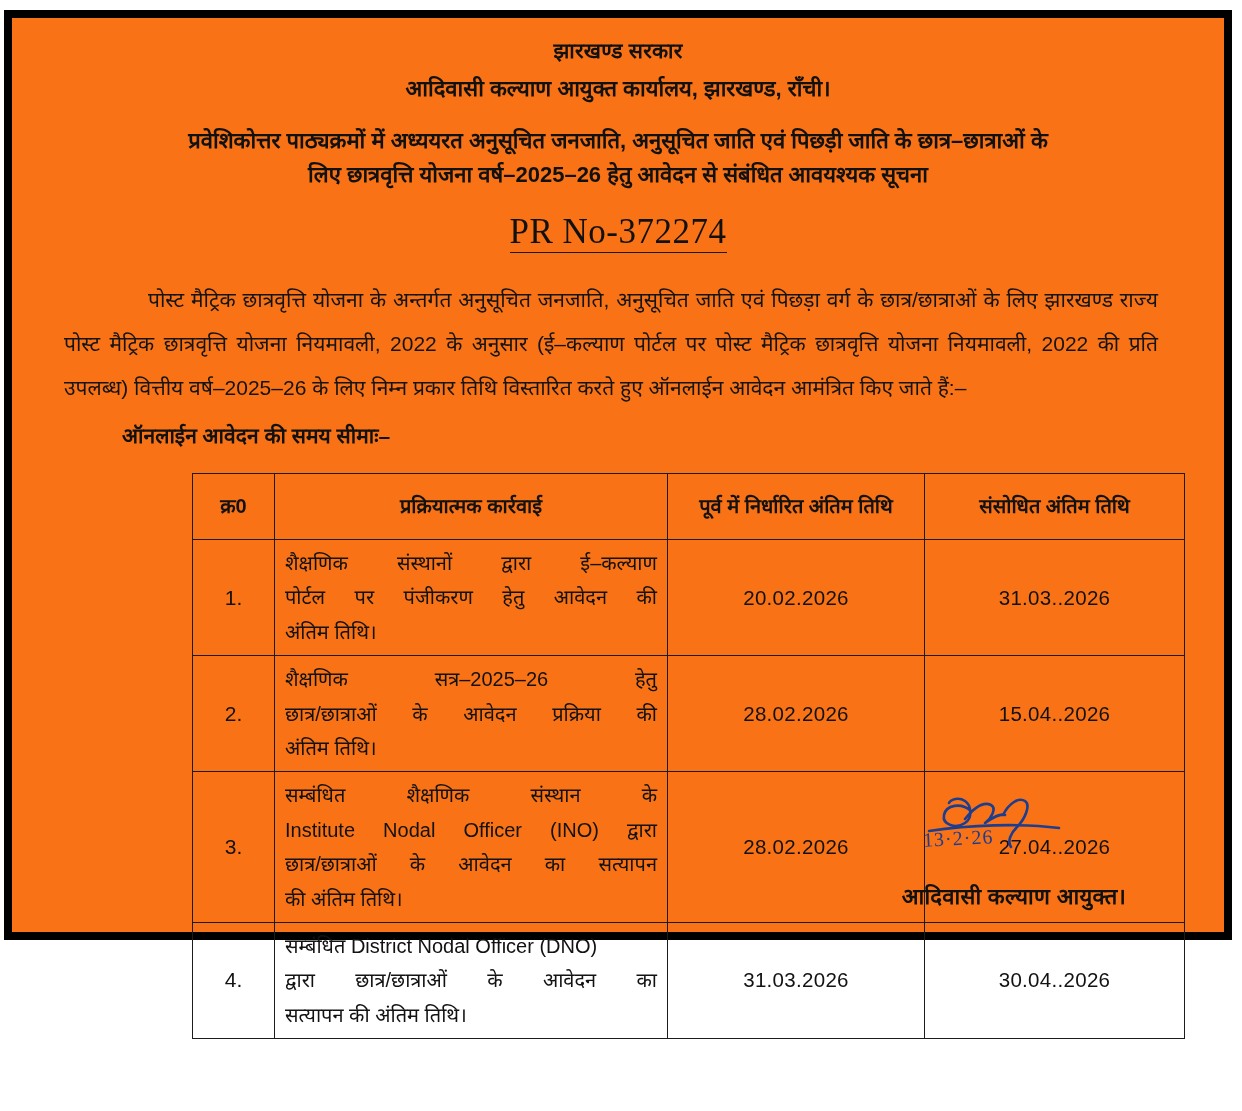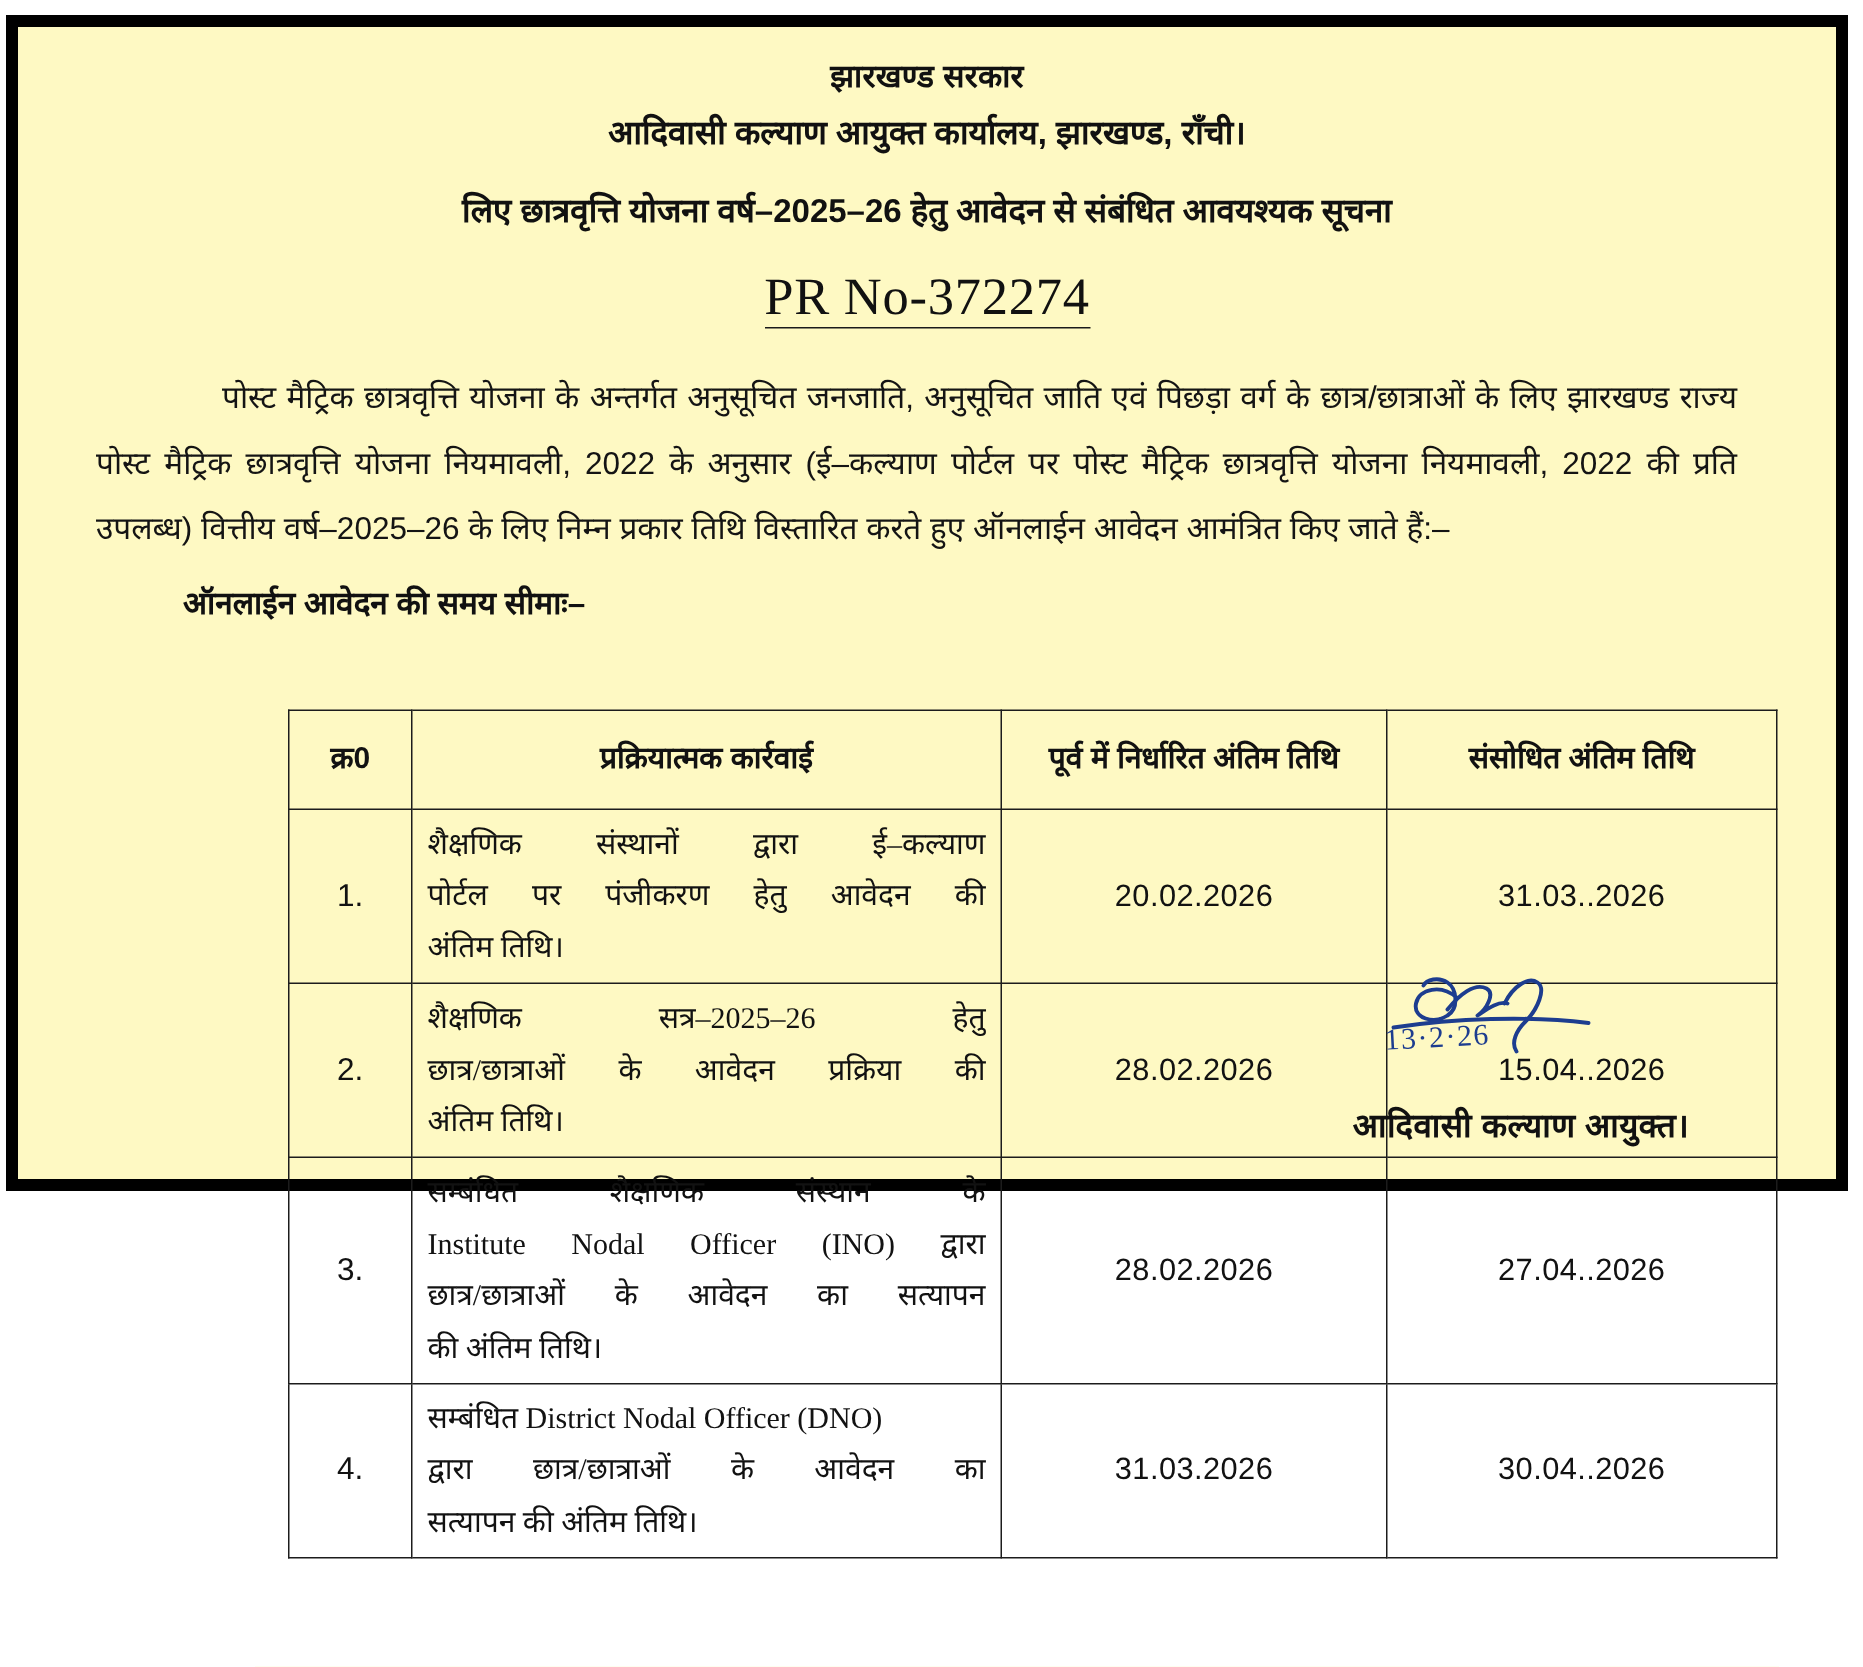--- a/index.html
+++ b/index.html
@@ -15,23 +15,23 @@
     color: #111111;
     overflow: hidden;
   }
 
   
   .page-frame {
     position: absolute;
     left: 4px;
     top: 10px;
     width: 1228px;
-    height: 784px;
+    height: 930px;
     border: 8px solid #000000;
-    background: #fef9c3;
+    background: #f97316;
   }
   .page-inner {
     position: relative;
     width: 100%;
     height: 100%;
     padding: 14px 30px 0 30px;
   }
 
   
   .hdr-line {
@@ -120,21 +120,20 @@
   .col-act  { width: 393px; }
   .col-prev { width: 257px; }
   .col-rev  { width: 260px; }
 
   td.sl  { text-align: center; font-size: 21px; }
   td.act {
     text-align: justify;
     text-justify: inter-word;
     line-height: 1.72;
     padding: 8px 12px;
-    font-family: Liberation Serif, serif;
   }
   td.act .ln { display: block; }
   td.act .ln.justify {
     text-align: justify;
     text-align-last: justify;
   }
   td.dt { text-align: center; font-size: 20.5px; letter-spacing: .3px; }
 
   .r1 td { height: 90px; }
   .r2 td { height: 95px; }
@@ -178,20 +177,21 @@
 <body>
 
 <div class="page-frame">
   <div class="page-inner">
 
     <div class="hdr-line hdr-govt">झारखण्ड सरकार</div>
 
     <div class="hdr-line hdr-office">आदिवासी कल्याण आयुक्त कार्यालय, झारखण्ड, राँची।</div>
 
     <div class="hdr-subject">
+      <span class="l1">प्रवेशिकोत्तर पाठ्यक्रमों में अध्ययरत अनुसूचित जनजाति, अनुसूचित जाति एवं पिछड़ी जाति के छात्र–छात्राओं के</span>
       <span class="l2">लिए छात्रवृत्ति योजना वर्ष–2025–26 हेतु आवेदन से संबंधित आवयश्यक सूचना</span>
     </div>
 
     <div class="pr-no">
       <span>PR No-372274</span>
     </div>
 
     <div class="body-para">
       <span class="indent"></span><span>पोस्ट मैट्रिक छात्रवृत्ति योजना के अन्तर्गत अनुसूचित जनजाति, अनुसूचित जाति एवं पिछड़ा वर्ग के छात्र/छात्राओं के लिए झारखण्ड राज्य पोस्ट मैट्रिक छात्रवृत्ति योजना नियमावली, 2022 के अनुसार (ई–कल्याण पोर्टल पर पोस्ट मैट्रिक छात्रवृत्ति योजना नियमावली, 2022 की प्रति उपलब्ध) वित्तीय वर्ष–2025–26 के लिए निम्न प्रकार तिथि विस्तारित करते हुए ऑनलाईन आवेदन आमंत्रित किए जाते हैं:–</span>
     </div>

